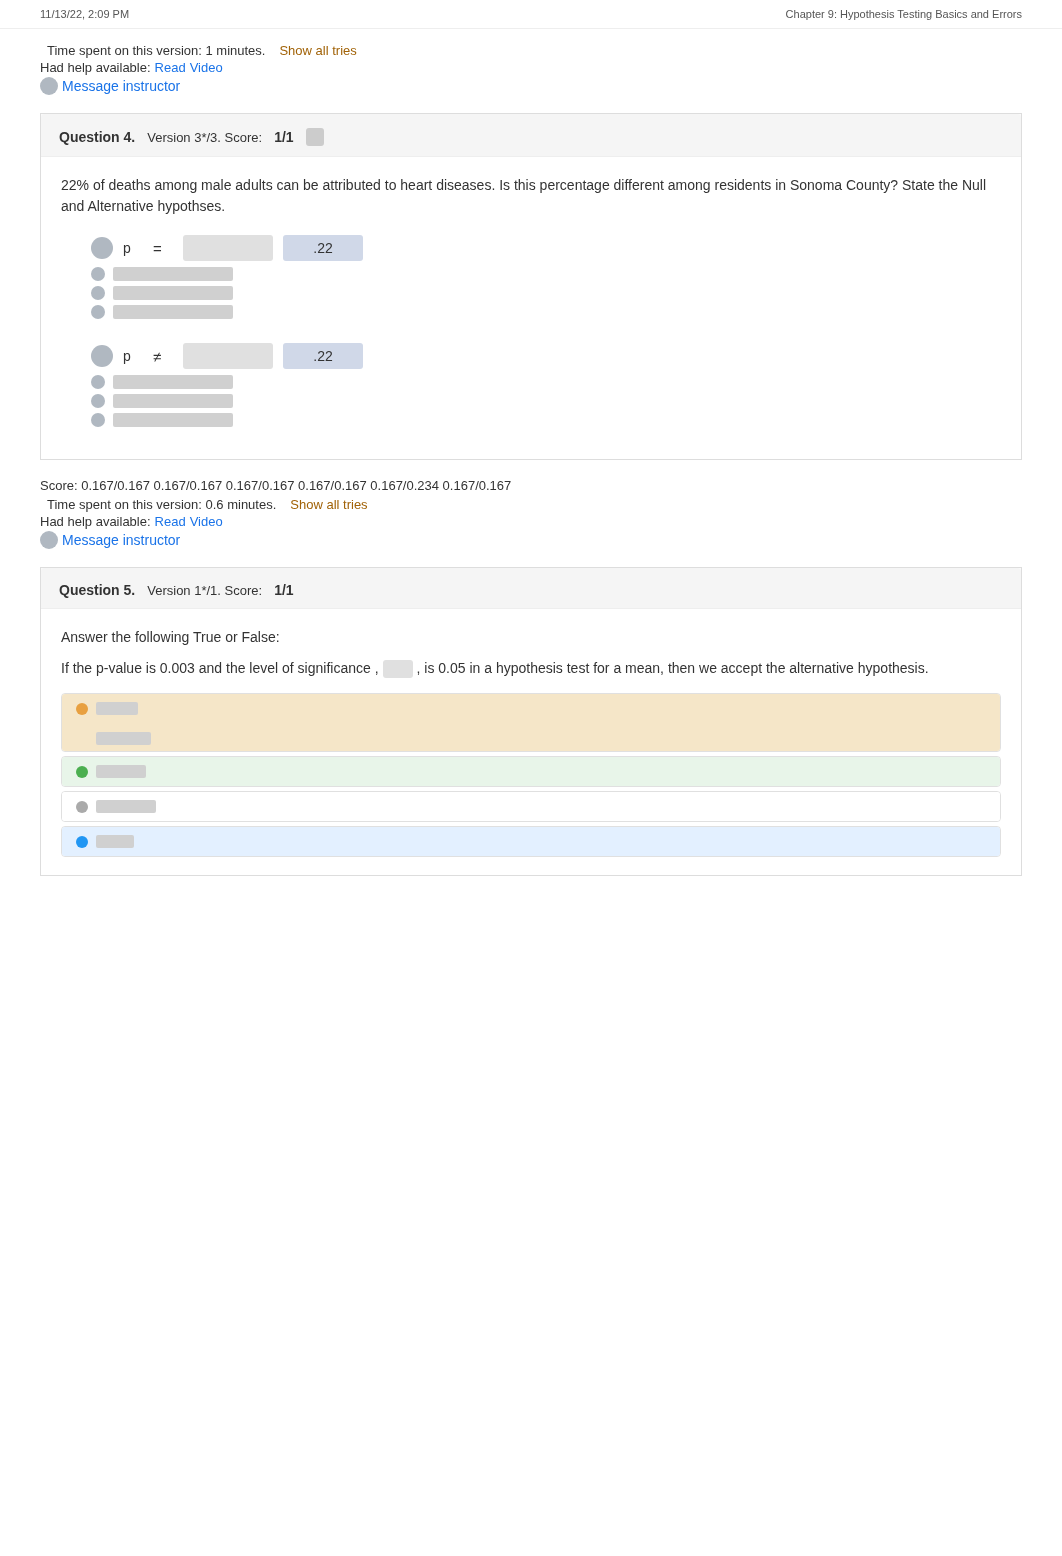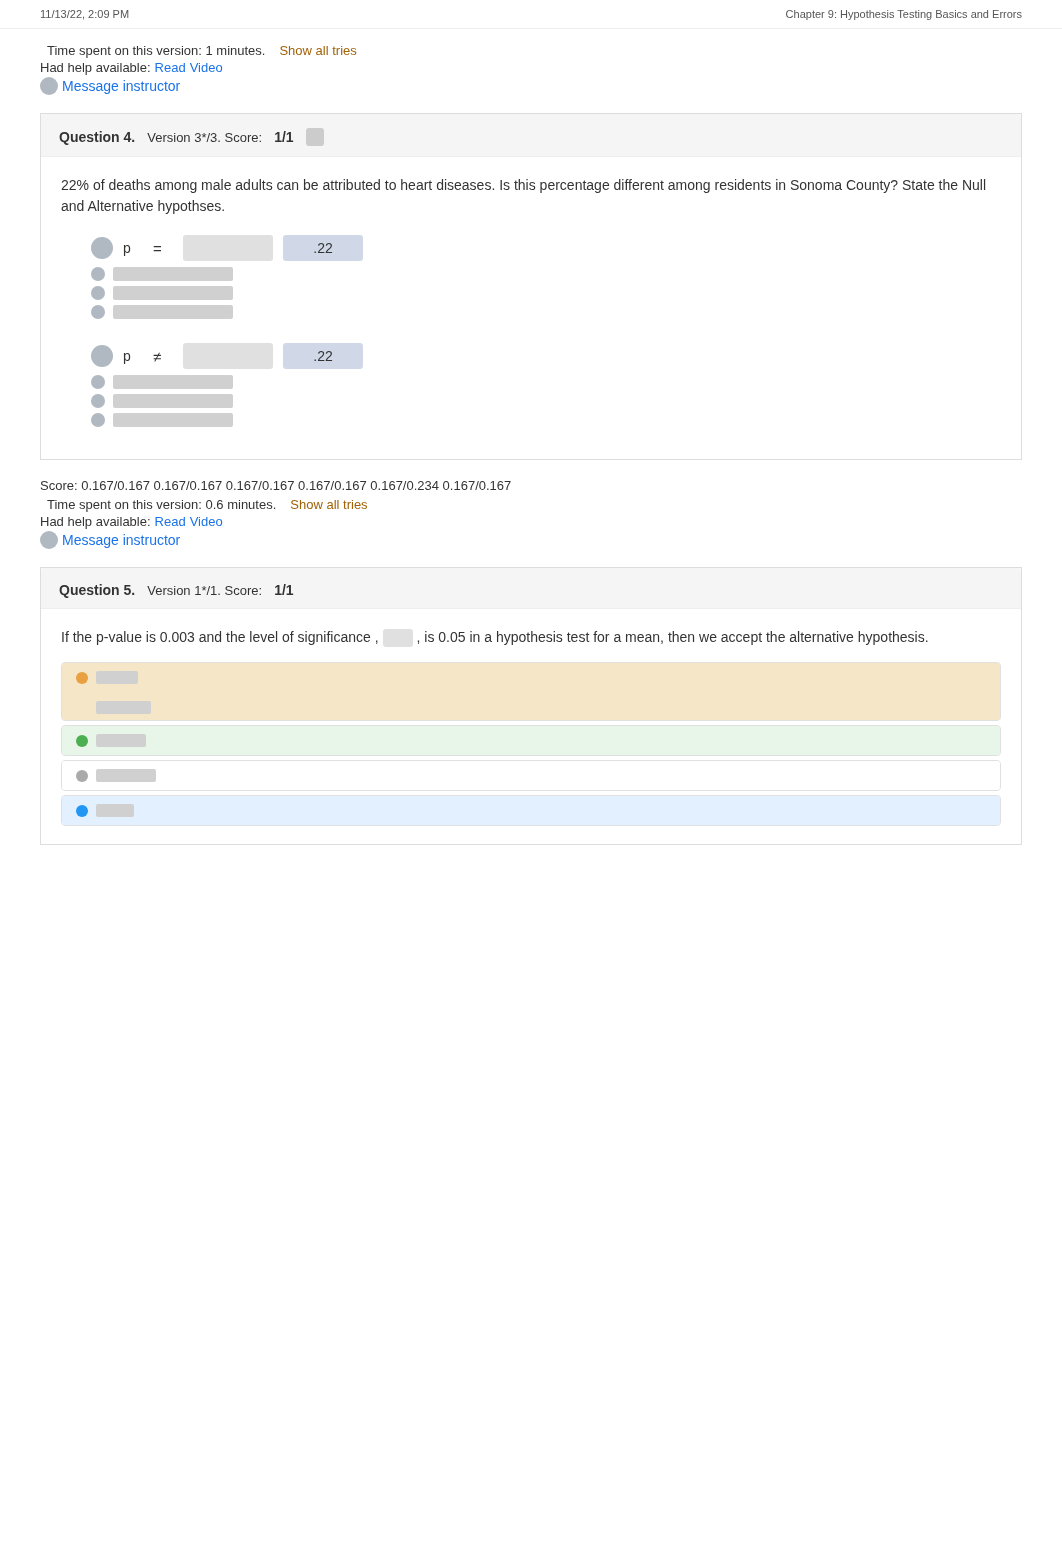--- a/index.html
+++ b/index.html
@@ -354,20 +354,21 @@
     </div>
   </div>
 
   <div class="question-block">
     <div class="question-title-row">
       <span style="font-weight:bold;">Question 5.</span>
       <span style="font-weight:normal;font-size:13px;">Version 1*/1. Score:</span>
       <span style="font-weight:bold;">1/1</span>
     </div>
     <div class="question-body">
+      <p class="question-text" style="margin-bottom:10px;">Answer the following True or False:</p>
       <p class="question-text" style="margin-bottom:14px;">
         <span>If the p-value is 0.003 and the level of significance ,</span><span class="inline-blank"></span><span>, is 0.05 in a hypothesis test for a mean, then we accept the alternative hypothesis.</span>
       </p>
 
       <div class="q5-options">
 
         <div class="q5-option-block">
           <div class="q5-opt-selected">
             <span class="dot-orange"></span>
             <span class="blurred-text" style="width:42px;"></span>

